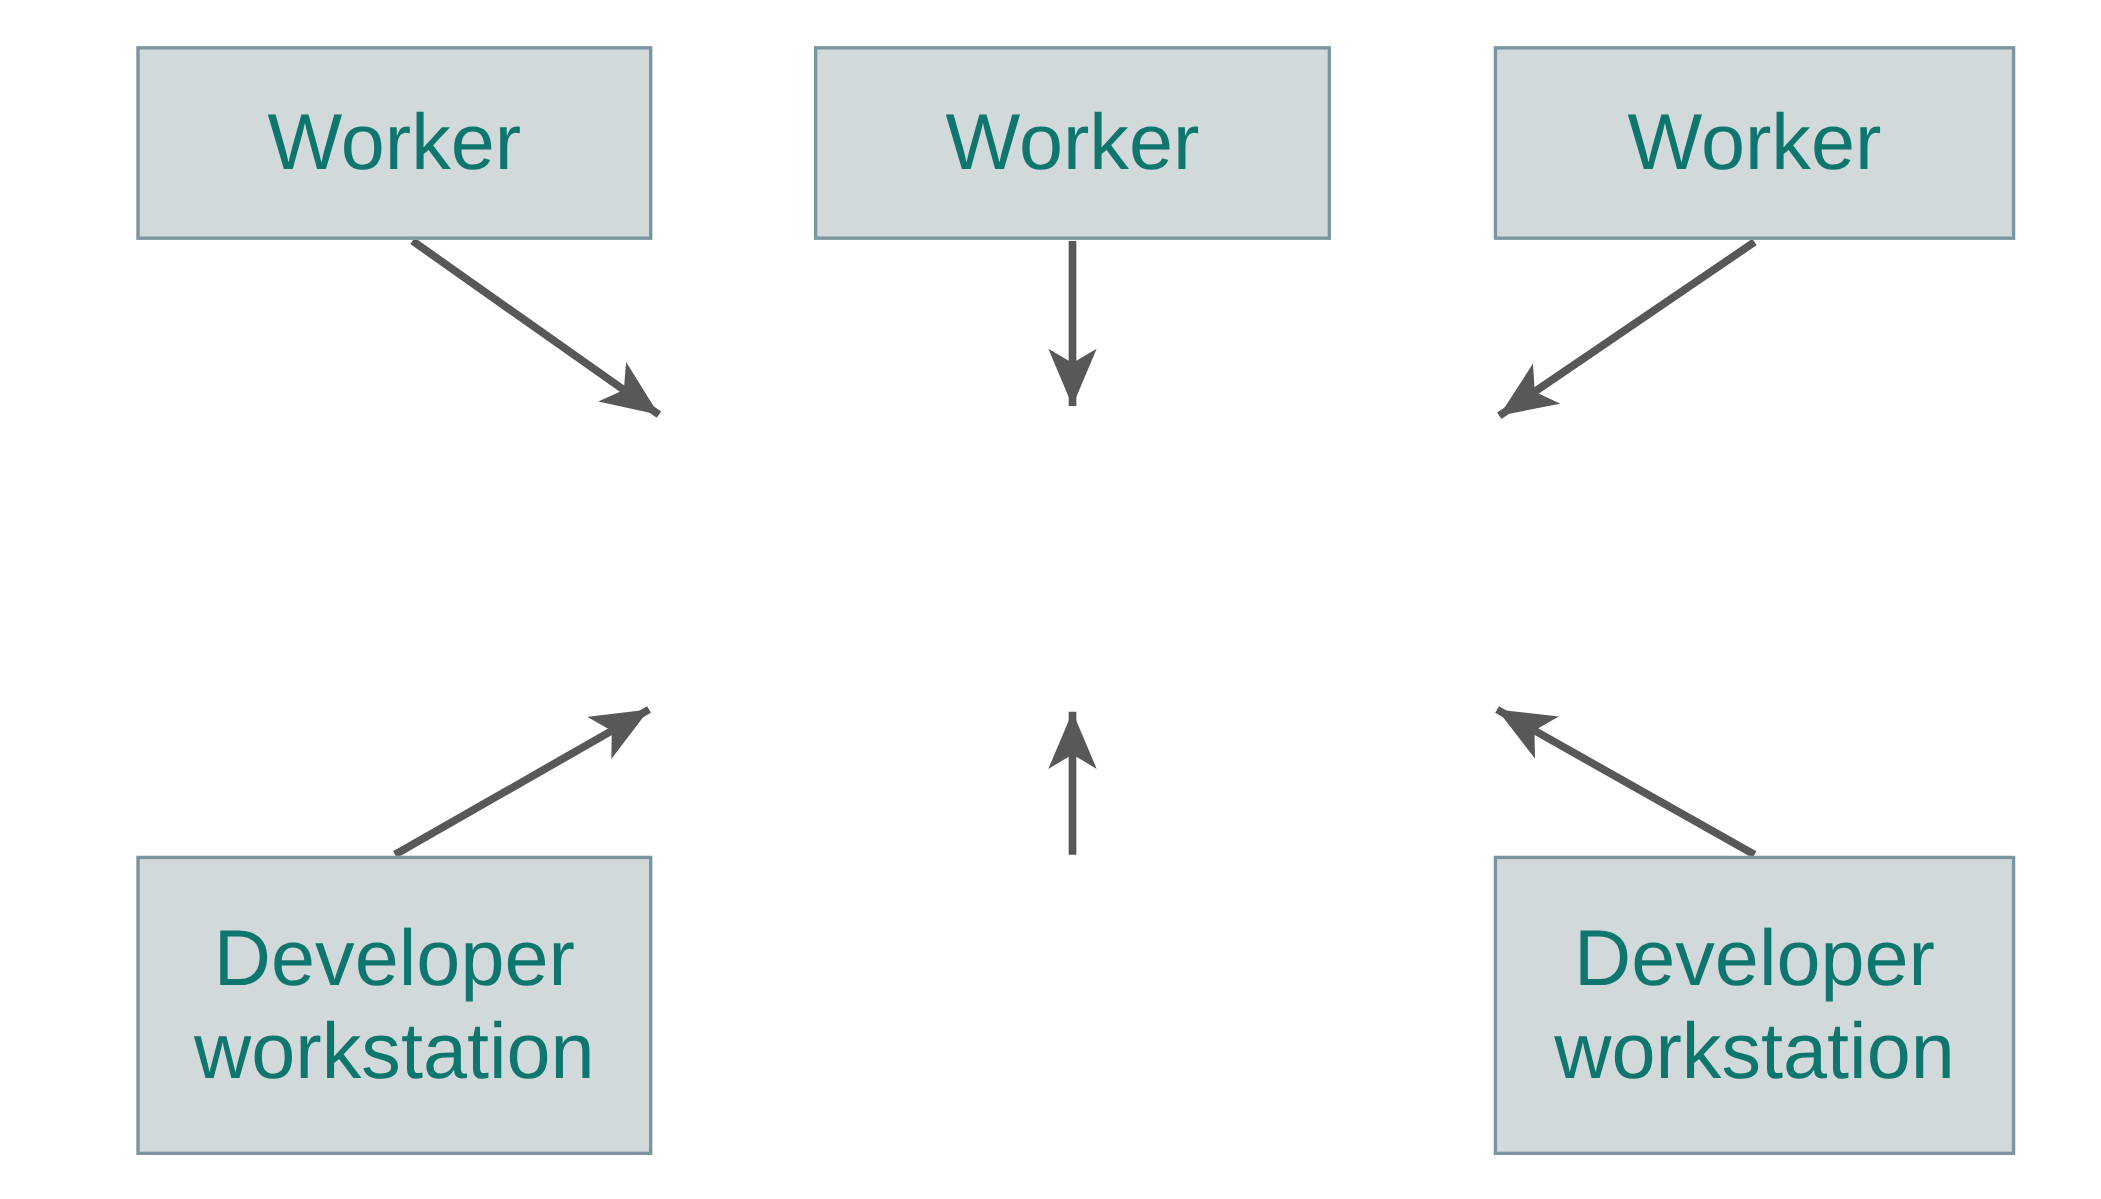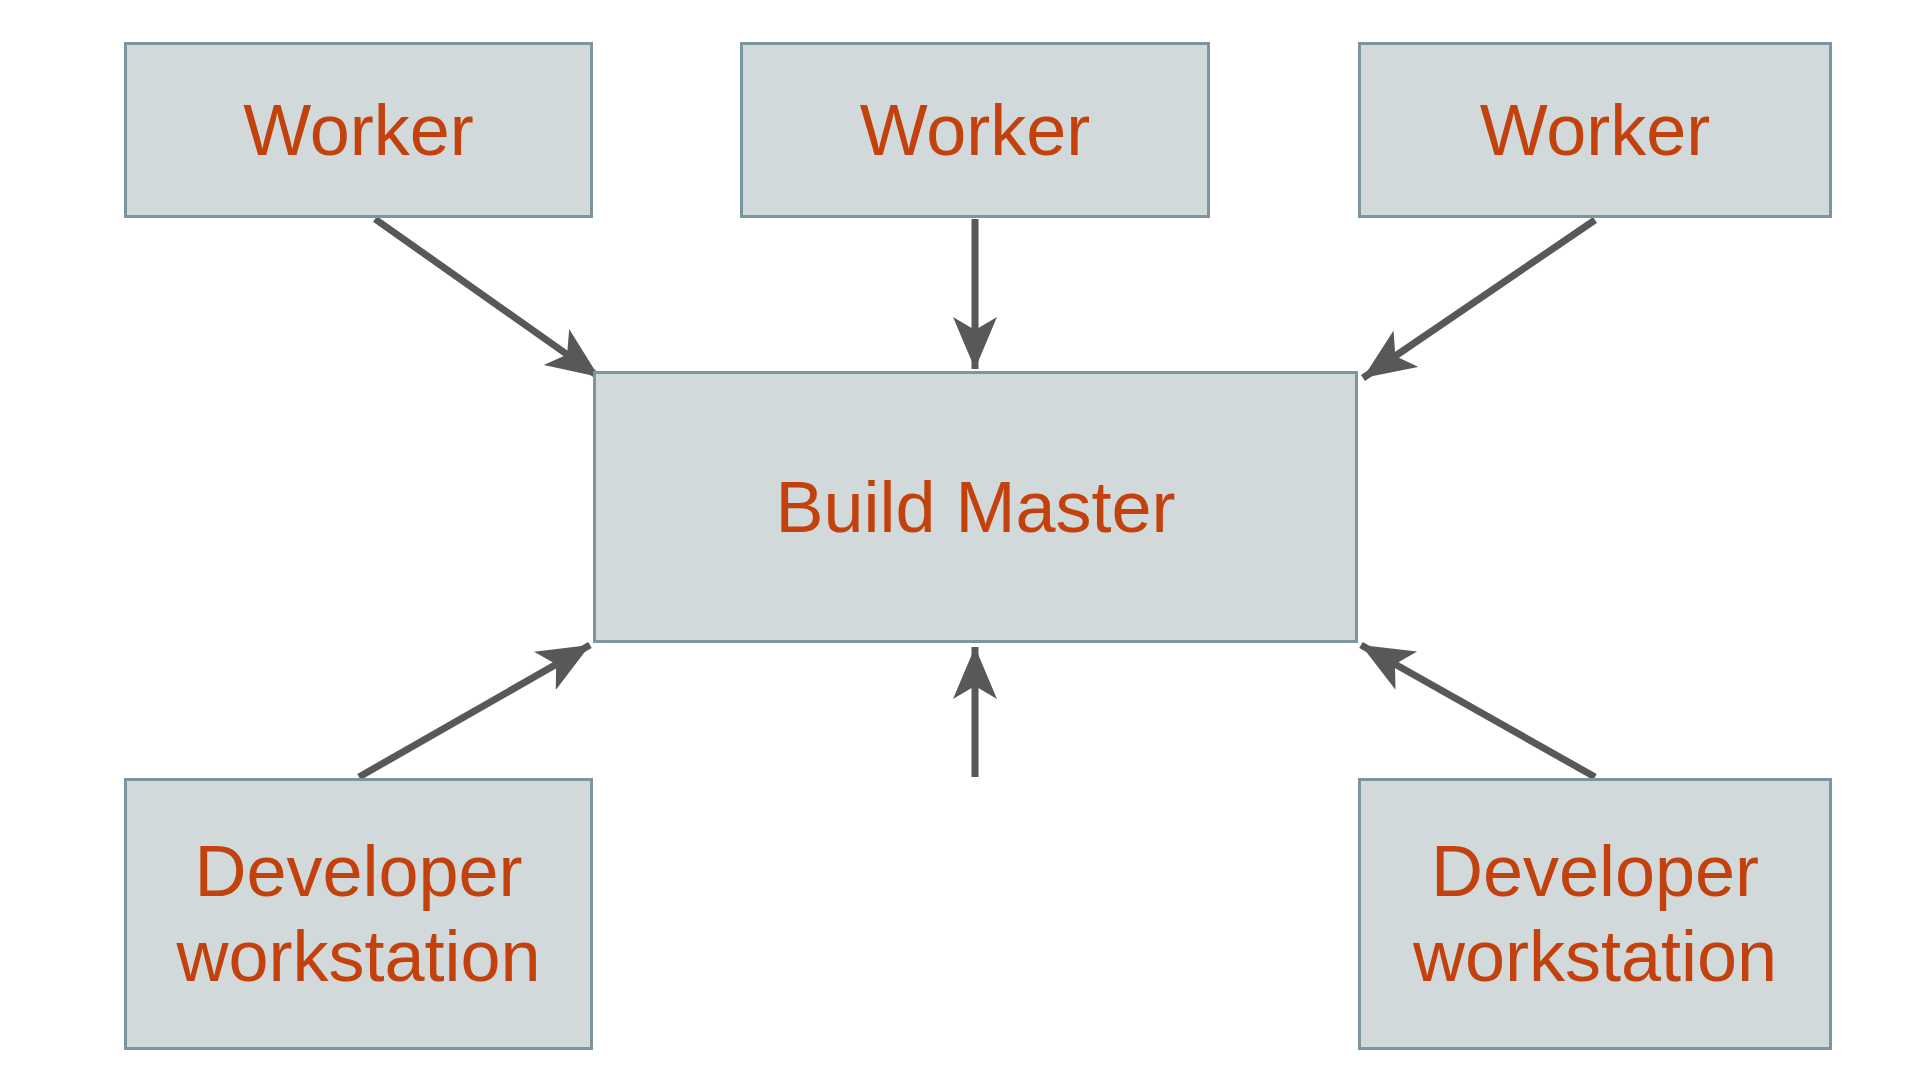--- a/index.html
+++ b/index.html
@@ -13,21 +13,21 @@
   }
   .node {
     position: absolute;
     box-sizing: border-box;
     background: #d1d9da;
     border: 3px solid #7b95a1;
     display: flex;
     align-items: center;
     justify-content: center;
     text-align: center;
-    color: #c2410c;
+    color: #0f766e;
     font-size: 72px;
     line-height: 1.18;
   }
   .node .lbl { display: block; padding: 0 10px; }
 
   
   .n-worker1 { left: 124px;  top: 42px;  width: 469px; height: 176px; }
   .n-worker2 { left: 740px;  top: 42px;  width: 470px; height: 176px; }
   .n-worker3 { left: 1358px; top: 42px;  width: 474px; height: 176px; }
   
@@ -74,23 +74,20 @@
   </div>
 
   <div class="node n-worker2">
     <span class="lbl">Worker</span>
   </div>
 
   <div class="node n-worker3">
     <span class="lbl">Worker</span>
   </div>
 
-  <div class="node n-master">
-    <span class="lbl">Build Master</span>
-  </div>
 
   <div class="node n-dev1">
     <span class="lbl">Developer workstation</span>
   </div>
 
 
   <div class="node n-dev2">
     <span class="lbl">Developer workstation</span>
   </div>
 

